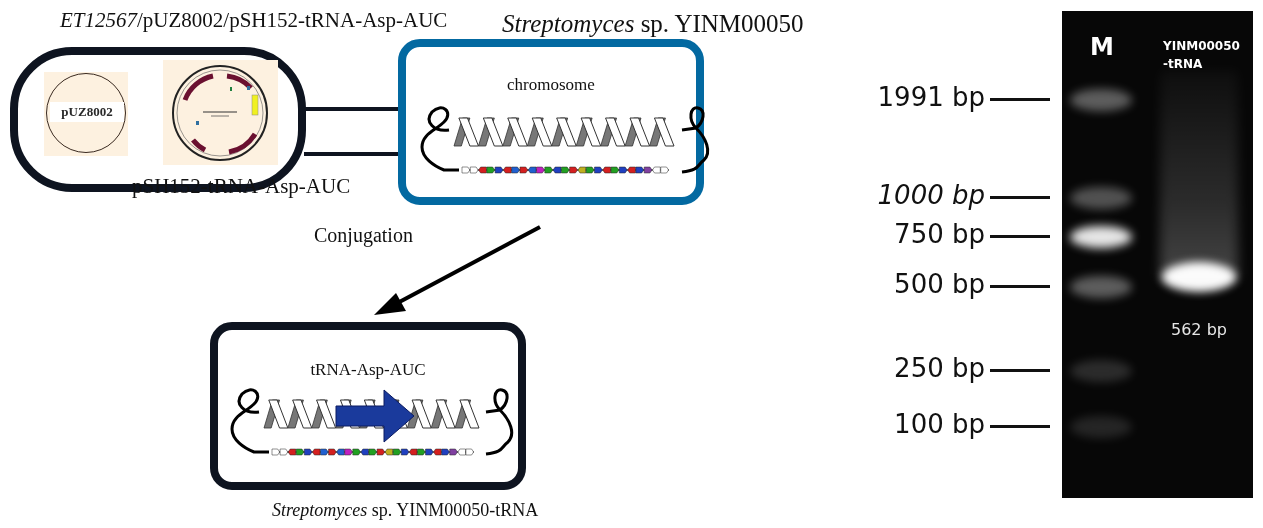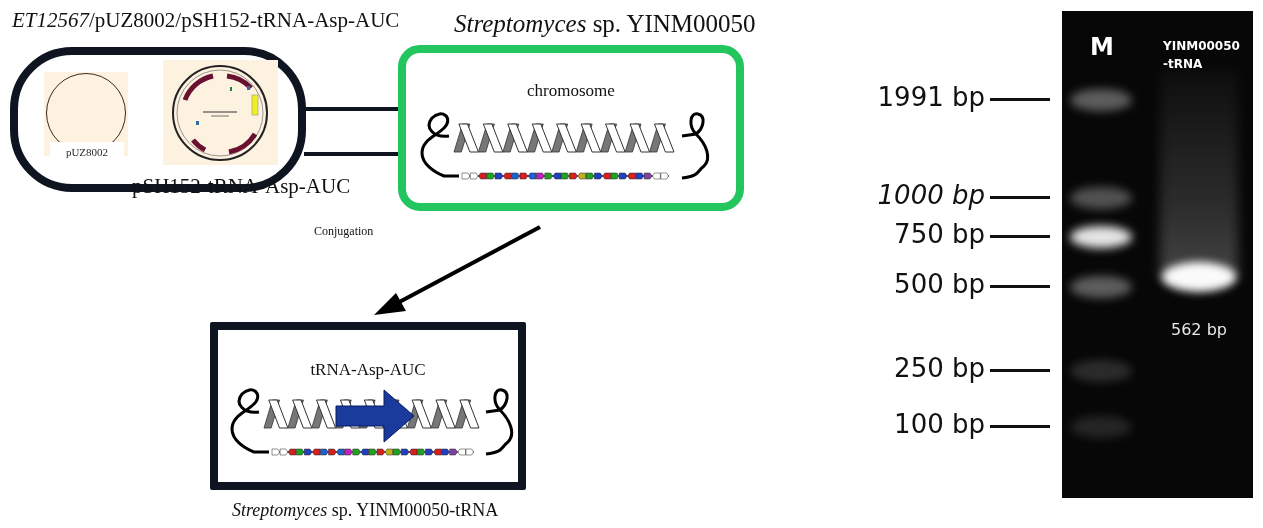--- a/index.html
+++ b/index.html
@@ -1,44 +1,44 @@
 <!DOCTYPE html>
 <html><head>
 <meta charset="utf-8">
 <style>
   html, body { margin: 0; padding: 0; background: #ffffff; }
   body { width: 1263px; height: 528px; position: relative; overflow: hidden;
          font-family: "Liberation Serif", "DejaVu Serif", serif; color: #111; }
   .abs { position: absolute; }
   .serif { font-family: "Liberation Serif", "DejaVu Serif", serif; }
-  i.it { font-style: italic; }
+  i.it { font-style: italic; margin-left: 48px; }
 
   
   .donor-box { left: 10px; top: 47px; width: 296px; height: 145px;
                border: 8px solid #0e1420; border-radius: 62px; box-sizing: border-box; background: #fff; }
-  .recipient-box { left: 398px; top: 45px; width: 346px; height: 166px;
-                   border: 8px solid #22c55e; border-radius: 22px; box-sizing: border-box; background: #fff; }
+  .recipient-box { left: 398px; top: 39px; width: 306px; height: 166px;
+                   border: 8px solid #0369a1; border-radius: 22px; box-sizing: border-box; background: #fff; }
   .result-box { left: 210px; top: 322px; width: 316px; height: 168px;
-                border: 8px solid #0e1420; border-radius: 2px; box-sizing: border-box; background: #fff; }
+                border: 8px solid #0e1420; border-radius: 22px; box-sizing: border-box; background: #fff; }
   .bridge { background: #0e1420; height: 4px; left: 304px; width: 96px; }
 
   .title-donor { left: 12px; top: 8px; font-size: 21px; white-space: nowrap; }
   .title-recipient { left: 454px; top: 10px; font-size: 25px; white-space: nowrap; }
   .label-pSH { left: 100px; top: 174px; font-size: 21px; white-space: nowrap; margin-left: 32px; }
   .label-chromo { left: 0; width: 100%; top: 28px; text-align: center; font-size: 17px; }
-  .label-conj { left: 314px; top: 224px; font-size: 12px; white-space: nowrap; }
+  .label-conj { left: 314px; top: 224px; font-size: 20px; white-space: nowrap; }
   .label-trna { left: 0; width: 100%; top: 30px; text-align: center; font-size: 17px; }
-  .title-result { left: 232px; top: 500px; font-size: 18px; white-space: nowrap; }
+  .title-result { left: 224px; top: 500px; font-size: 18px; white-space: nowrap; }
 
   .plasmid-bg { background: #fdf1e0; }
   .pUZ-bg { left: 44px; top: 72px; width: 84px; height: 84px; }
   .pUZ-circle { left: 46px; top: 73px; width: 80px; height: 80px; border: 1.5px solid #3a2a20;
                 border-radius: 50%; box-sizing: border-box; }
-  .pUZ-label { left: 50px; top: 102px; width: 74px; height: 20px; background: #fff; font-size: 11px;
-               text-align: center; line-height: 20px; font-weight: normal; color: #2a2a2a; margin-top: 40px; }
+  .pUZ-label { left: 50px; top: 102px; width: 74px; height: 20px; background: #fff; font-size: 13px;
+               text-align: center; line-height: 20px; font-weight: bold; color: #2a2a2a; }
   .pSH-bg { left: 163px; top: 60px; width: 115px; height: 105px; }
 
   
   .gel { left: 1062px; top: 11px; width: 191px; height: 487px; background: #070707; }
   .marker-label { font-family: "DejaVu Sans", "Liberation Sans", sans-serif; font-size: 26px; color: #111;
                   white-space: nowrap; text-align: right; width: 140px; }
   .marker-line { height: 3px; background: #111; width: 60px; }
   .lane-M-label { left: 1090px; top: 33px; color: #fff; font-family: "DejaVu Sans", sans-serif;
                   font-weight: bold; font-size: 24px; }
   .lane-sample-label { left: 1163px; top: 37px; color: #fff; font-family: "DejaVu Sans", sans-serif;

